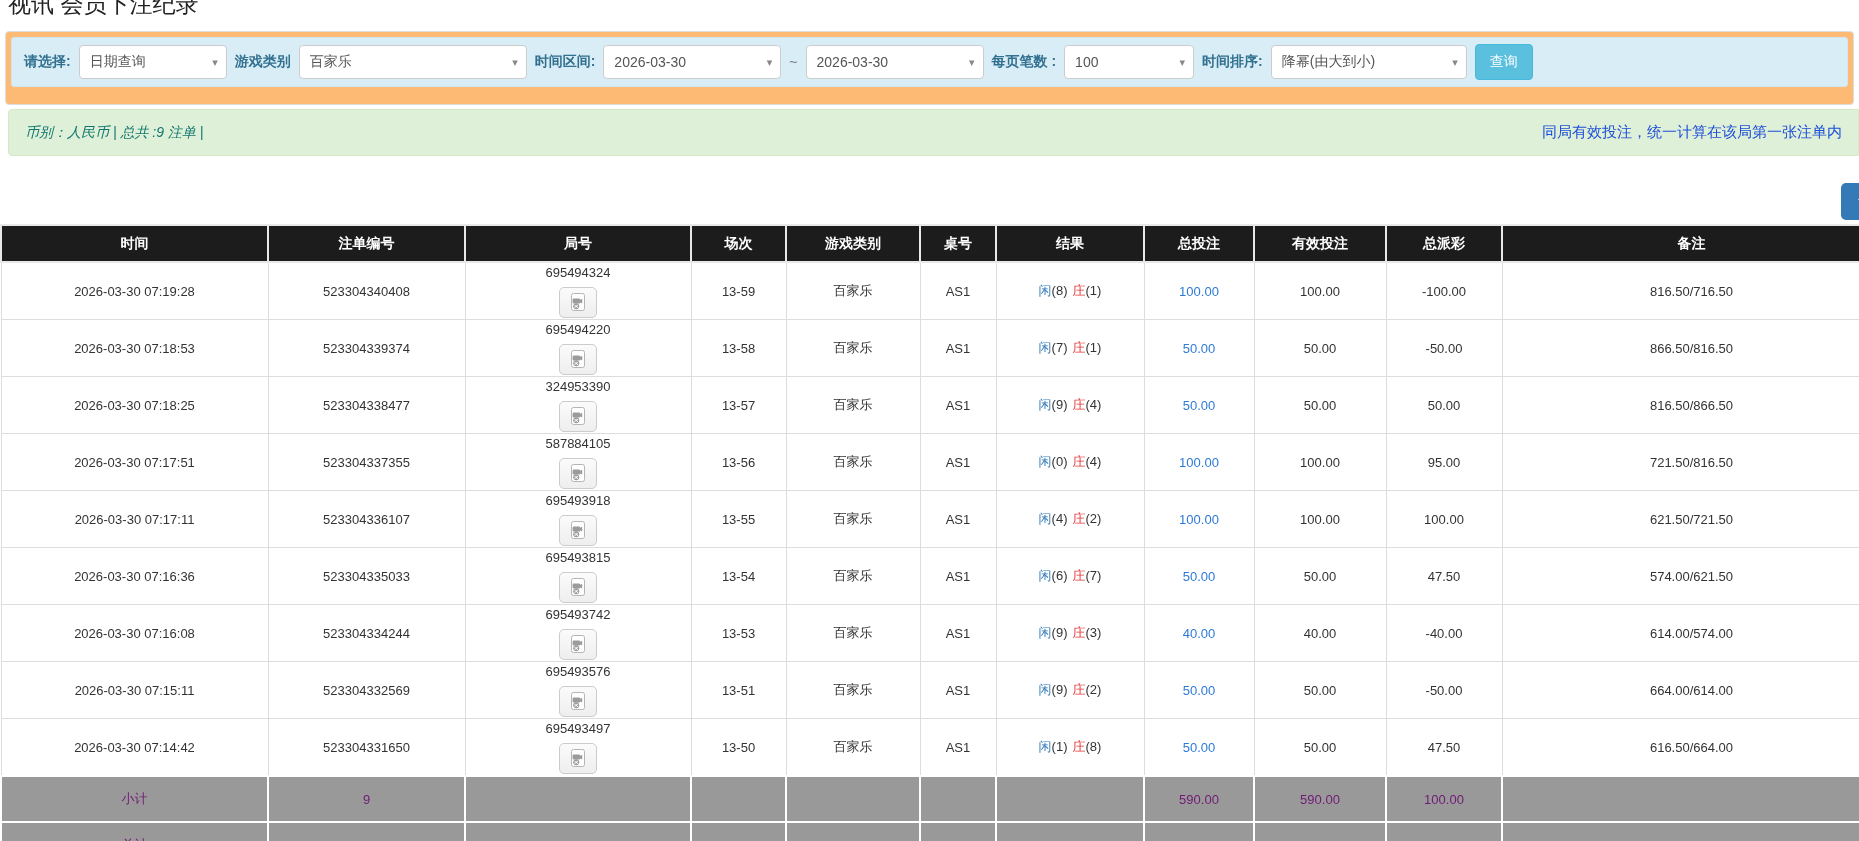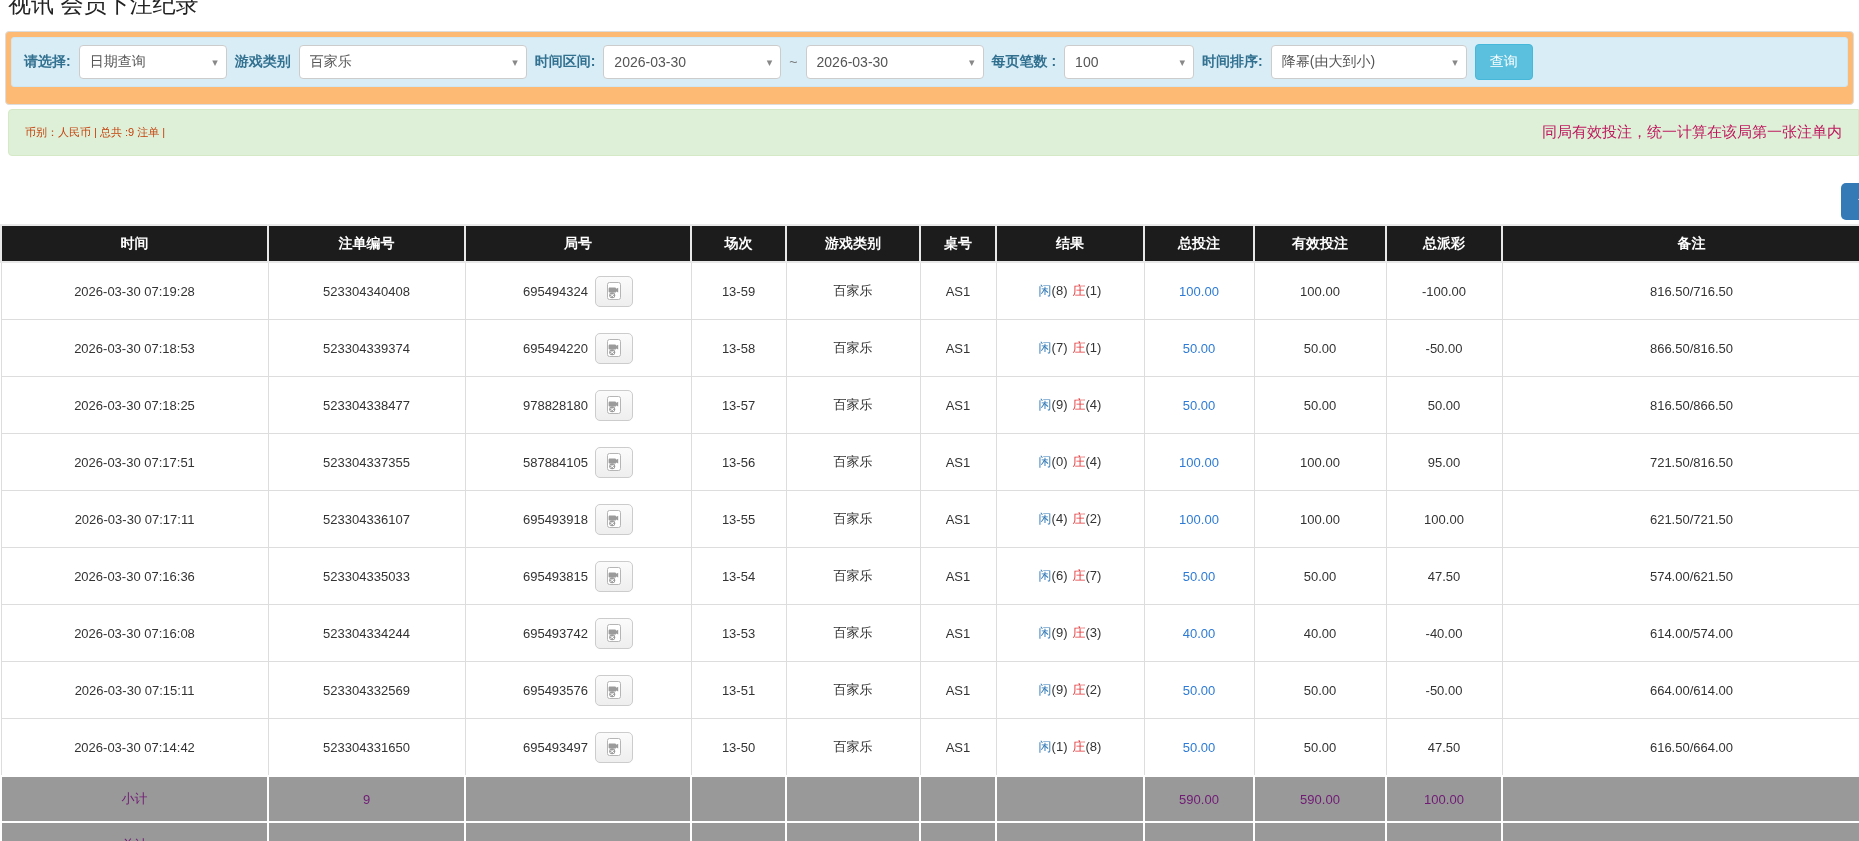--- a/index.html
+++ b/index.html
@@ -102,22 +102,22 @@
     height: 47px;
     background: #dff0d8;
     border: 1px solid #d6e9c6;
     border-radius: 4px 0 0 4px;
     display: flex;
     align-items: center;
     justify-content: space-between;
     padding: 0 16px;
     box-sizing: border-box;
   }
-  .summary-left { color: #c2410c; font-size: 11px; }
-  .summary-right { color: #be185d; font-size: 15px; }
+  .summary-left { color: #0f766e; font-size: 14px; font-style: italic; }
+  .summary-right { color: #1d4ed8; font-size: 15px; }
 
   
   .top-btn {
     position: absolute;
     top: 183px;
     left: 1841px;
     width: 38px;
     height: 37px;
     background: #337ab7;
     border-radius: 5px;
@@ -168,20 +168,21 @@
   .res-b { color: #e4393c; }
   .res-v { color: #333; }
   .res-gap { display: inline-block; width: 5px; }
   a.bet-link { color: #2d7bd6; text-decoration: none; cursor: pointer; }
   .payout-neg { color: #e4393c; }
   .round-cell {
     display: flex;
     align-items: center;
     justify-content: center;
     gap: 7px;
+    flex-direction: column;
   }
   .video-btn {
     width: 38px;
     height: 31px;
     background: linear-gradient(#fbfbfb, #eeeeee);
     border: 1px solid #ccc;
     border-radius: 5px;
     display: inline-flex;
     align-items: center;
     justify-content: center;
@@ -326,21 +327,21 @@
           <td><a class="bet-link">50.00</a></td>
           <td>50.00</td>
           <td class="payout-neg">-50.00</td>
           <td>866.50/816.50</td>
         </tr>
         <tr>
           <td>2026-03-30 07:18:25</td>
           <td>523304338477</td>
           <td>
             <div class="round-cell">
-              <span>978828180</span>
+              <span>324953390</span>
               <button class="video-btn">
                 <svg width="20" height="20" viewBox="0 0 20 20">
                   <rect x="3.5" y="1.5" width="13" height="17" rx="2" fill="#ffffff" stroke="#b5b5b5"></rect>
                   <path d="M5.8 6.6h5.2c.5 0 .9.3 1.1.7l.2.5 1.9-1.1v4.8l-1.9-1.1-.2.5c-.2.4-.6.7-1.1.7H5.8c-.7 0-1.2-.5-1.2-1.2V7.8c0-.7.5-1.2 1.2-1.2z" fill="#9b9b9b"></path>
                   <circle cx="8.2" cy="14.3" r="3" fill="#9b9b9b"></circle>
                   <circle cx="8.2" cy="14.3" r="1" fill="#fff"></circle>
                   <circle cx="6.9" cy="13.2" r=".55" fill="#fff"></circle>
                   <circle cx="9.5" cy="13.2" r=".55" fill="#fff"></circle>
                   <circle cx="6.9" cy="15.4" r=".55" fill="#fff"></circle>
                   <circle cx="9.5" cy="15.4" r=".55" fill="#fff"></circle>

